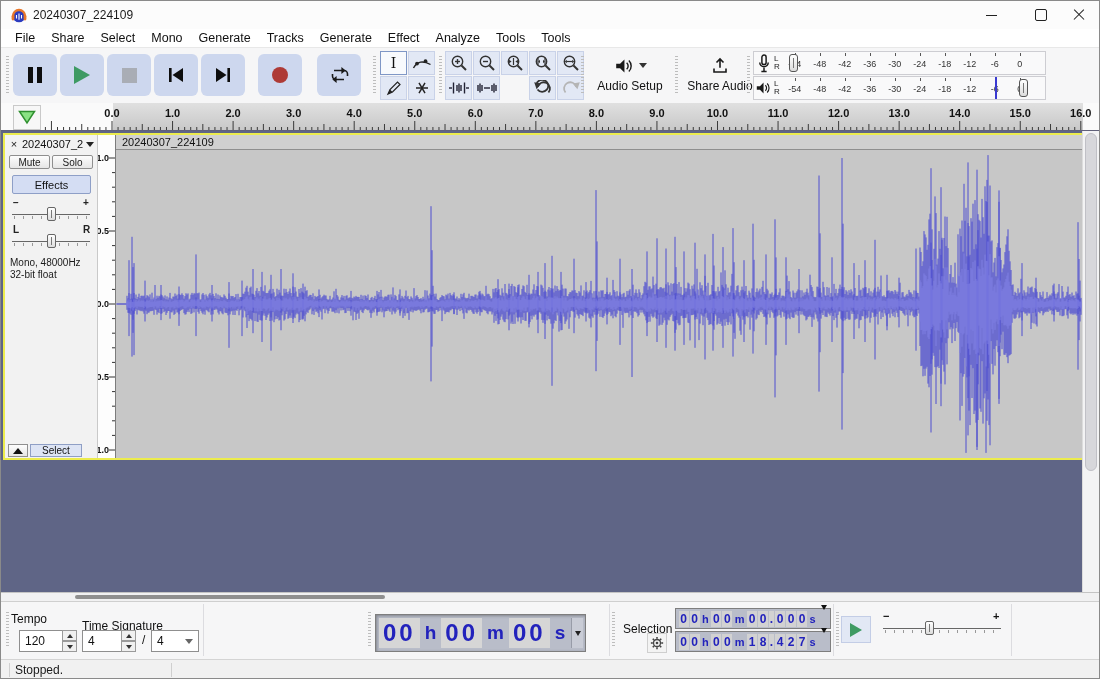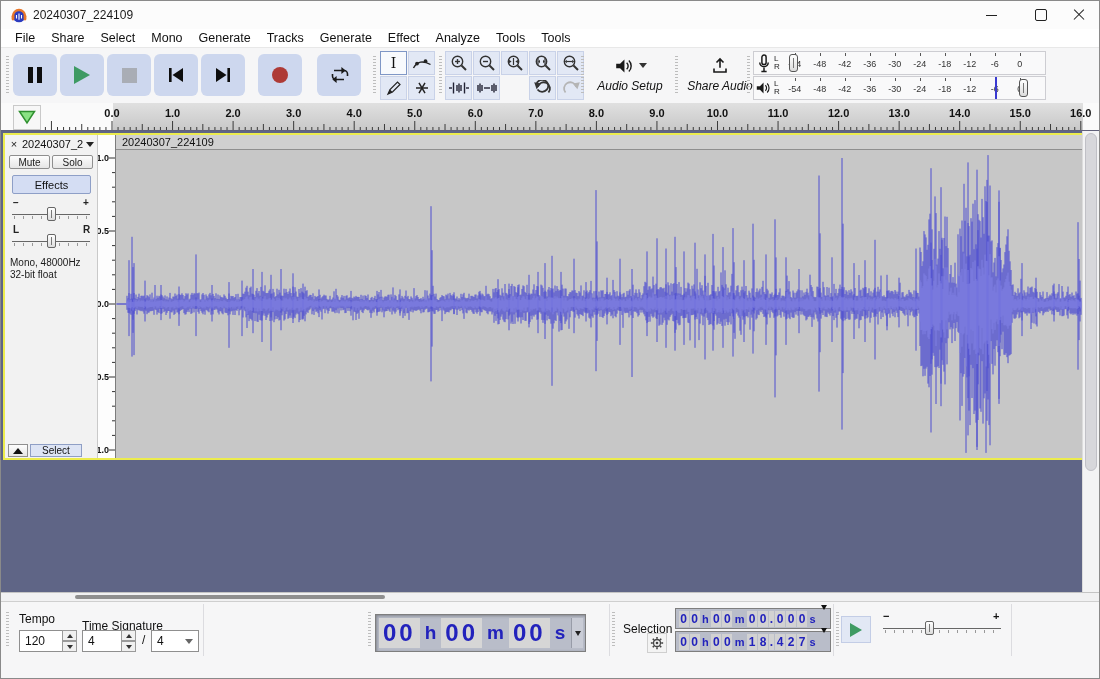--- a/index.html
+++ b/index.html
@@ -34,21 +34,21 @@
   .ic-stop{width:15px;height:15px;background:#a9adb5;}
   .ic-rec{width:16px;height:16px;border-radius:50%;background:#ae3a36;}
   .sgrid{position:absolute;display:grid;grid-template-columns:repeat(2,27px);grid-auto-rows:24px;gap:1px;}
   .zgrid{position:absolute;display:grid;grid-template-columns:repeat(5,27px);grid-auto-rows:24px;gap:1px;}
   .sbtn{background:#e2e8f5;border:1px solid #c9d2e8;display:flex;align-items:center;justify-content:center;box-sizing:border-box;}
   .sbtn.sel{background:#f8fafd;border-color:#7f97c6;}
   .sbtn.blank{background:transparent;border-color:transparent;}
   .ibeam{font-family:"DejaVu Serif",serif;font-size:14px;font-weight:400;color:#111;line-height:1;}
   .bigbtn{position:absolute;top:4px;height:47px;text-align:center;color:#111;}
   .bigbtn .irow{height:27px;display:flex;align-items:center;justify-content:center;gap:3px;}
-  .bigbtn .blabel{font-size:12px;font-style:italic;}
+  .bigbtn .blabel{font-size:12px;}
   .caret-down{width:0;height:0;border-left:4px solid transparent;border-right:4px solid transparent;border-top:5px solid #333;}
   .meterbox{position:absolute;left:752px;width:293px;height:24px;border:1px solid #cdcdd2;background:#f9f9fa;display:flex;align-items:center;box-sizing:border-box;}
   .lr{display:flex;flex-direction:column;font-size:8px;line-height:8px;color:#222;margin-right:3px;font-weight:400;}
   .mscale{position:relative;width:248px;height:22px;}
   .mnum{position:absolute;top:7px;font-size:9px;color:#333;transform:translateX(-50%);}
   .mtick{position:absolute;top:1px;width:1px;height:3px;background:#555;}
   .mthumb{position:absolute;top:2px;width:9px;height:18px;background:linear-gradient(#ffffff,#dcdcdc);border:1px solid #555;border-radius:3px;box-sizing:border-box;}
   .mthumb::after{content:"";position:absolute;left:3px;top:3px;bottom:3px;width:1px;background:#777;}
   .mblue{position:absolute;top:0;width:2px;height:22px;background:#3a3ad0;}
 
@@ -686,21 +686,21 @@
       </div>
   </div>
 
   <div class="abs hsbrow">
     <div class="abs hthumb"></div>
   </div>
 
   <div class="abs bbar">
     <div class="btb" style="left:2px;width:200px">
       <div class="vgrip" style="left:3px"></div>
-      <span class="blab" style="left:16px;top:8px">Tempo</span>
+      <span class="blab" style="left:8px;top:8px">Tempo</span>
       <span class="blab" style="left:79px;top:15px">Time Signature</span>
       <div class="inp" style="left:16px;top:26px;width:44px">120</div>
       <div class="spin" style="left:59px;top:26px">
           <div class="spc">
             <span class="spu"></span>
           </div>
           <div class="spc">
             <span class="spd"></span>
           </div>
         </div>
@@ -797,14 +797,19 @@
       <span class="blab" style="left:50px;top:6px;font-size:11px;font-weight:700">−</span>
       <span class="blab" style="left:160px;top:6px;font-size:11px;font-weight:700">+</span>
       <div class="hslider" style="left:50px;top:17px;width:118px">
         <div class="line"></div>
           <div class="ticks"></div>
           <div class="sthumb" style="left:42px"></div>
       </div>
     </div>
   </div>
 
+  <div class="abs status">
+    <span class="sdivider" style="left:8px"></span>
+    <span class="abs stext">Stopped.</span>
+    <span class="sdivider" style="left:170px"></span>
+  </div>
 
 </div>
 
 </body></html>

